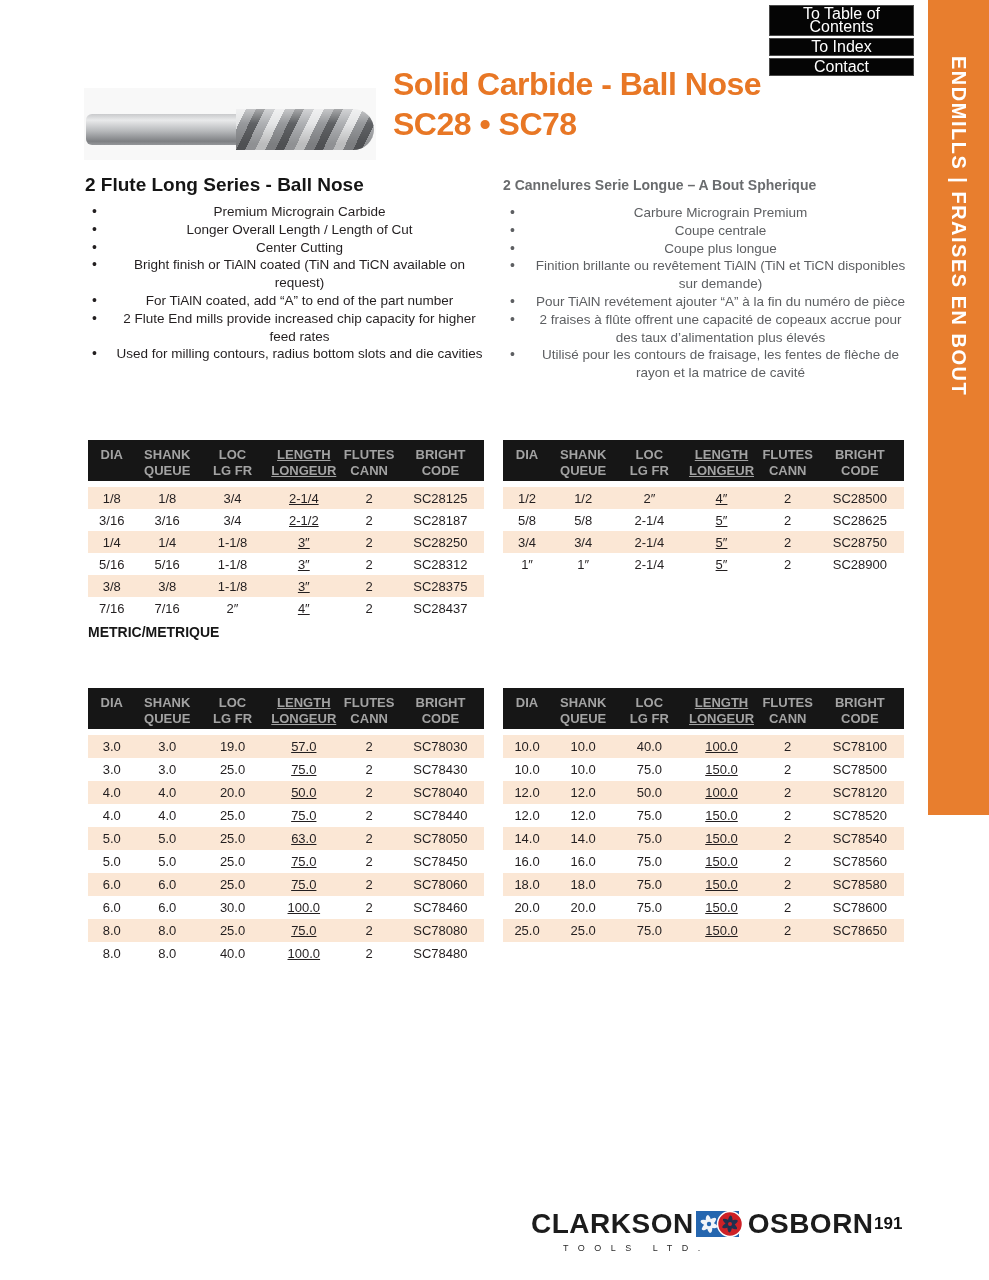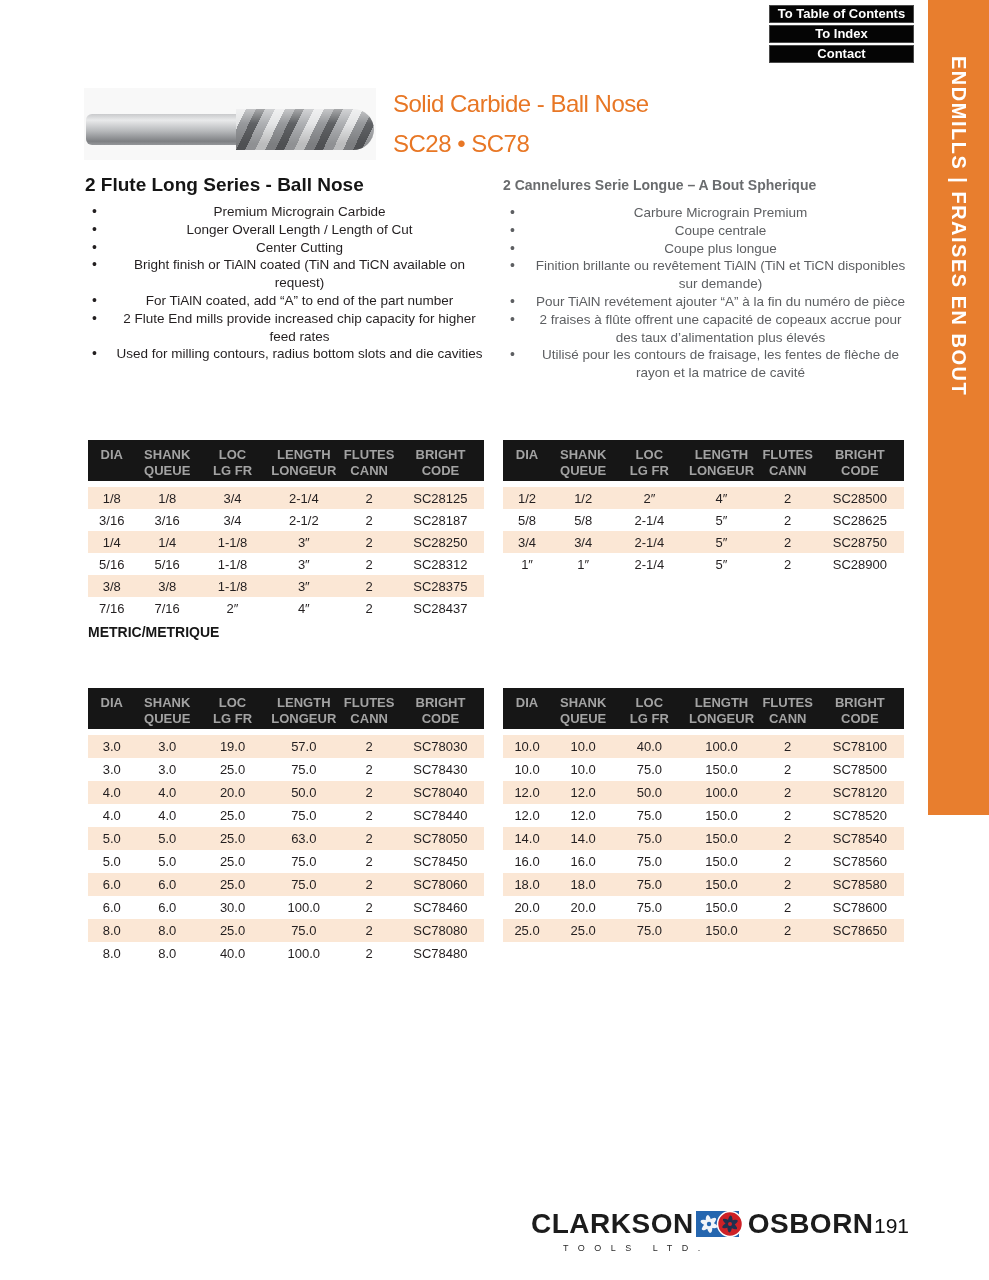--- a/index.html
+++ b/index.html
@@ -2,43 +2,43 @@
 <html><head>
 <meta charset="utf-8">
 <style>
   html,body{margin:0;padding:0;background:#e9e9e9;}
   .page{position:relative;width:989px;height:1280px;background:#ffffff;
         font-family:"Liberation Sans",sans-serif;overflow:hidden;margin:0 auto;}
 
   
   .nav{position:absolute;top:5px;left:769px;width:145px;}
   .nav-btn{display:block;box-sizing:border-box;width:100%;background:#050505;color:#fff;
-           font-size:13px;font-weight:bold;padding:1px 2px 2px;
+           font-size:16px;font-weight:normal;padding:1px 2px 2px;
            margin-bottom:2px;border:1px solid #4a4a4a;cursor:pointer;line-height:13px;}
 
   
   .sidebar{position:absolute;top:0;left:928px;width:61px;height:815px;background:#E87E2E;}
   .sidebar-label{position:absolute;top:56px;left:50%;transform:translateX(-50%);
                  writing-mode:vertical-rl;color:#fff;font-weight:bold;font-size:20px;
                  letter-spacing:1.5px;white-space:nowrap;}
 
   
   .photo{position:absolute;left:84px;top:88px;width:292px;height:72px;background:#f8f8f8;}
   .drill-shank{position:absolute;left:2px;top:26px;width:152px;height:31px;
                border-radius:6px 0 0 6px;
                background:linear-gradient(180deg,#c9cacc 0%,#e9eaeb 20%,#b7b9bb 55%,#7e8083 88%,#95979a 100%);}
   .drill-flutes{position:absolute;left:152px;top:21px;width:138px;height:41px;
                 border-radius:0 21px 21px 0 / 0 50% 50% 0;overflow:hidden;
                 background:repeating-linear-gradient(116deg,#e4e5e6 0 9px,#97999c 9px 18px,#606265 18px 26px,#aeb0b3 26px 35px);}
   .drill-flutes:after{content:"";position:absolute;inset:0;
                 background:linear-gradient(180deg,rgba(255,255,255,.45),rgba(255,255,255,0) 35%,rgba(0,0,0,.18) 85%);}
 
   
-  .title{position:absolute;left:393px;top:84px;color:#E87725;font-weight:normal;
-         font-size:24px;line-height:40px;letter-spacing:-0.5px;}
+  .title{position:absolute;left:393px;top:64px;color:#E87725;font-weight:bold;
+         font-size:32px;line-height:40px;letter-spacing:-0.5px;}
 
   
   .col-en{position:absolute;left:85px;top:174px;width:404px;}
   .col-fr{position:absolute;left:503px;top:174px;width:410px;}
   .heading-en{font-size:19px;font-weight:bold;color:#151515;margin:0;}
   .heading-fr{font-size:14px;font-weight:bold;color:#6a6c6e;margin:0;line-height:23px;width:350px;}
   ul.bullets{list-style:none;margin:7px 0 0;padding:0;font-size:13.5px;}
   .col-en ul.bullets{color:#231f20;}
   .col-fr ul.bullets{color:#5d5f62;}
   ul.bullets li{position:relative;padding-left:25px;line-height:17.8px;text-align:center;}
@@ -48,37 +48,37 @@
   .ctable{border-collapse:separate;border-spacing:0;table-layout:fixed;position:absolute;}
   .ctable th{background:#161616;color:#a3a3a3;font-size:13px;font-weight:bold;text-align:center;
              vertical-align:top;padding:7px 0 0;height:47px;box-sizing:border-box;
              border-bottom:6px solid #fff;}
   .ctable th div{line-height:16px;height:16px;}
   .ctable td{font-size:13px;color:#231f20;text-align:center;padding:0;height:22px;}
   .ctable tr.shaded td{background:#FBE7D5;}
   .ctable th:nth-child(1),.ctable td:nth-child(1){width:12%;}
   .ctable th:nth-child(2),.ctable td:nth-child(2){width:16%;}
   .ctable th:nth-child(3),.ctable td:nth-child(3){width:17%;}
-  .ctable th:nth-child(4),.ctable td:nth-child(4){width:19%;}
+  .ctable th:nth-child(4),.ctable td:nth-child(4){width:19%;text-decoration:underline;}
   .ctable th:nth-child(5),.ctable td:nth-child(5){width:14%;}
   .ctable th:nth-child(6),.ctable td:nth-child(6){width:22%;}
   .t-imp-left{left:88px;top:440px;width:396px;}
   .t-imp-right{left:503px;top:440px;width:401px;}
   .t-met-left{left:88px;top:688px;width:396px;}
   .t-met-right{left:503px;top:688px;width:401px;}
   .ctable.metric td{height:23px;}
   .metric-label{position:absolute;left:88px;top:624px;font-size:14px;font-weight:bold;color:#161616;}
 
   
   .brand{position:absolute;left:531px;top:1208px;display:flex;align-items:center;}
   .brand-word{font-size:28px;font-weight:bold;color:#1c1c1c;letter-spacing:0.5px;}
   .brand-logo{margin:0 2px;display:block;}
   .brand-sub{position:absolute;left:563px;top:1243px;font-size:9px;letter-spacing:9.5px;
              color:#2b2b2b;white-space:nowrap;}
-  .pagenum{position:absolute;left:874px;top:1214px;font-size:21px;font-weight:normal;color:#111;}
+  .pagenum{position:absolute;left:874px;top:1214px;font-size:17px;font-weight:bold;color:#111;}
 </style>
 </head>
 <body>
 
 <div class="page">
 
   <div class="nav">
     <button class="nav-btn">To Table of Contents</button>
     <button class="nav-btn">To Index</button>
     <button class="nav-btn">Contact</button>

